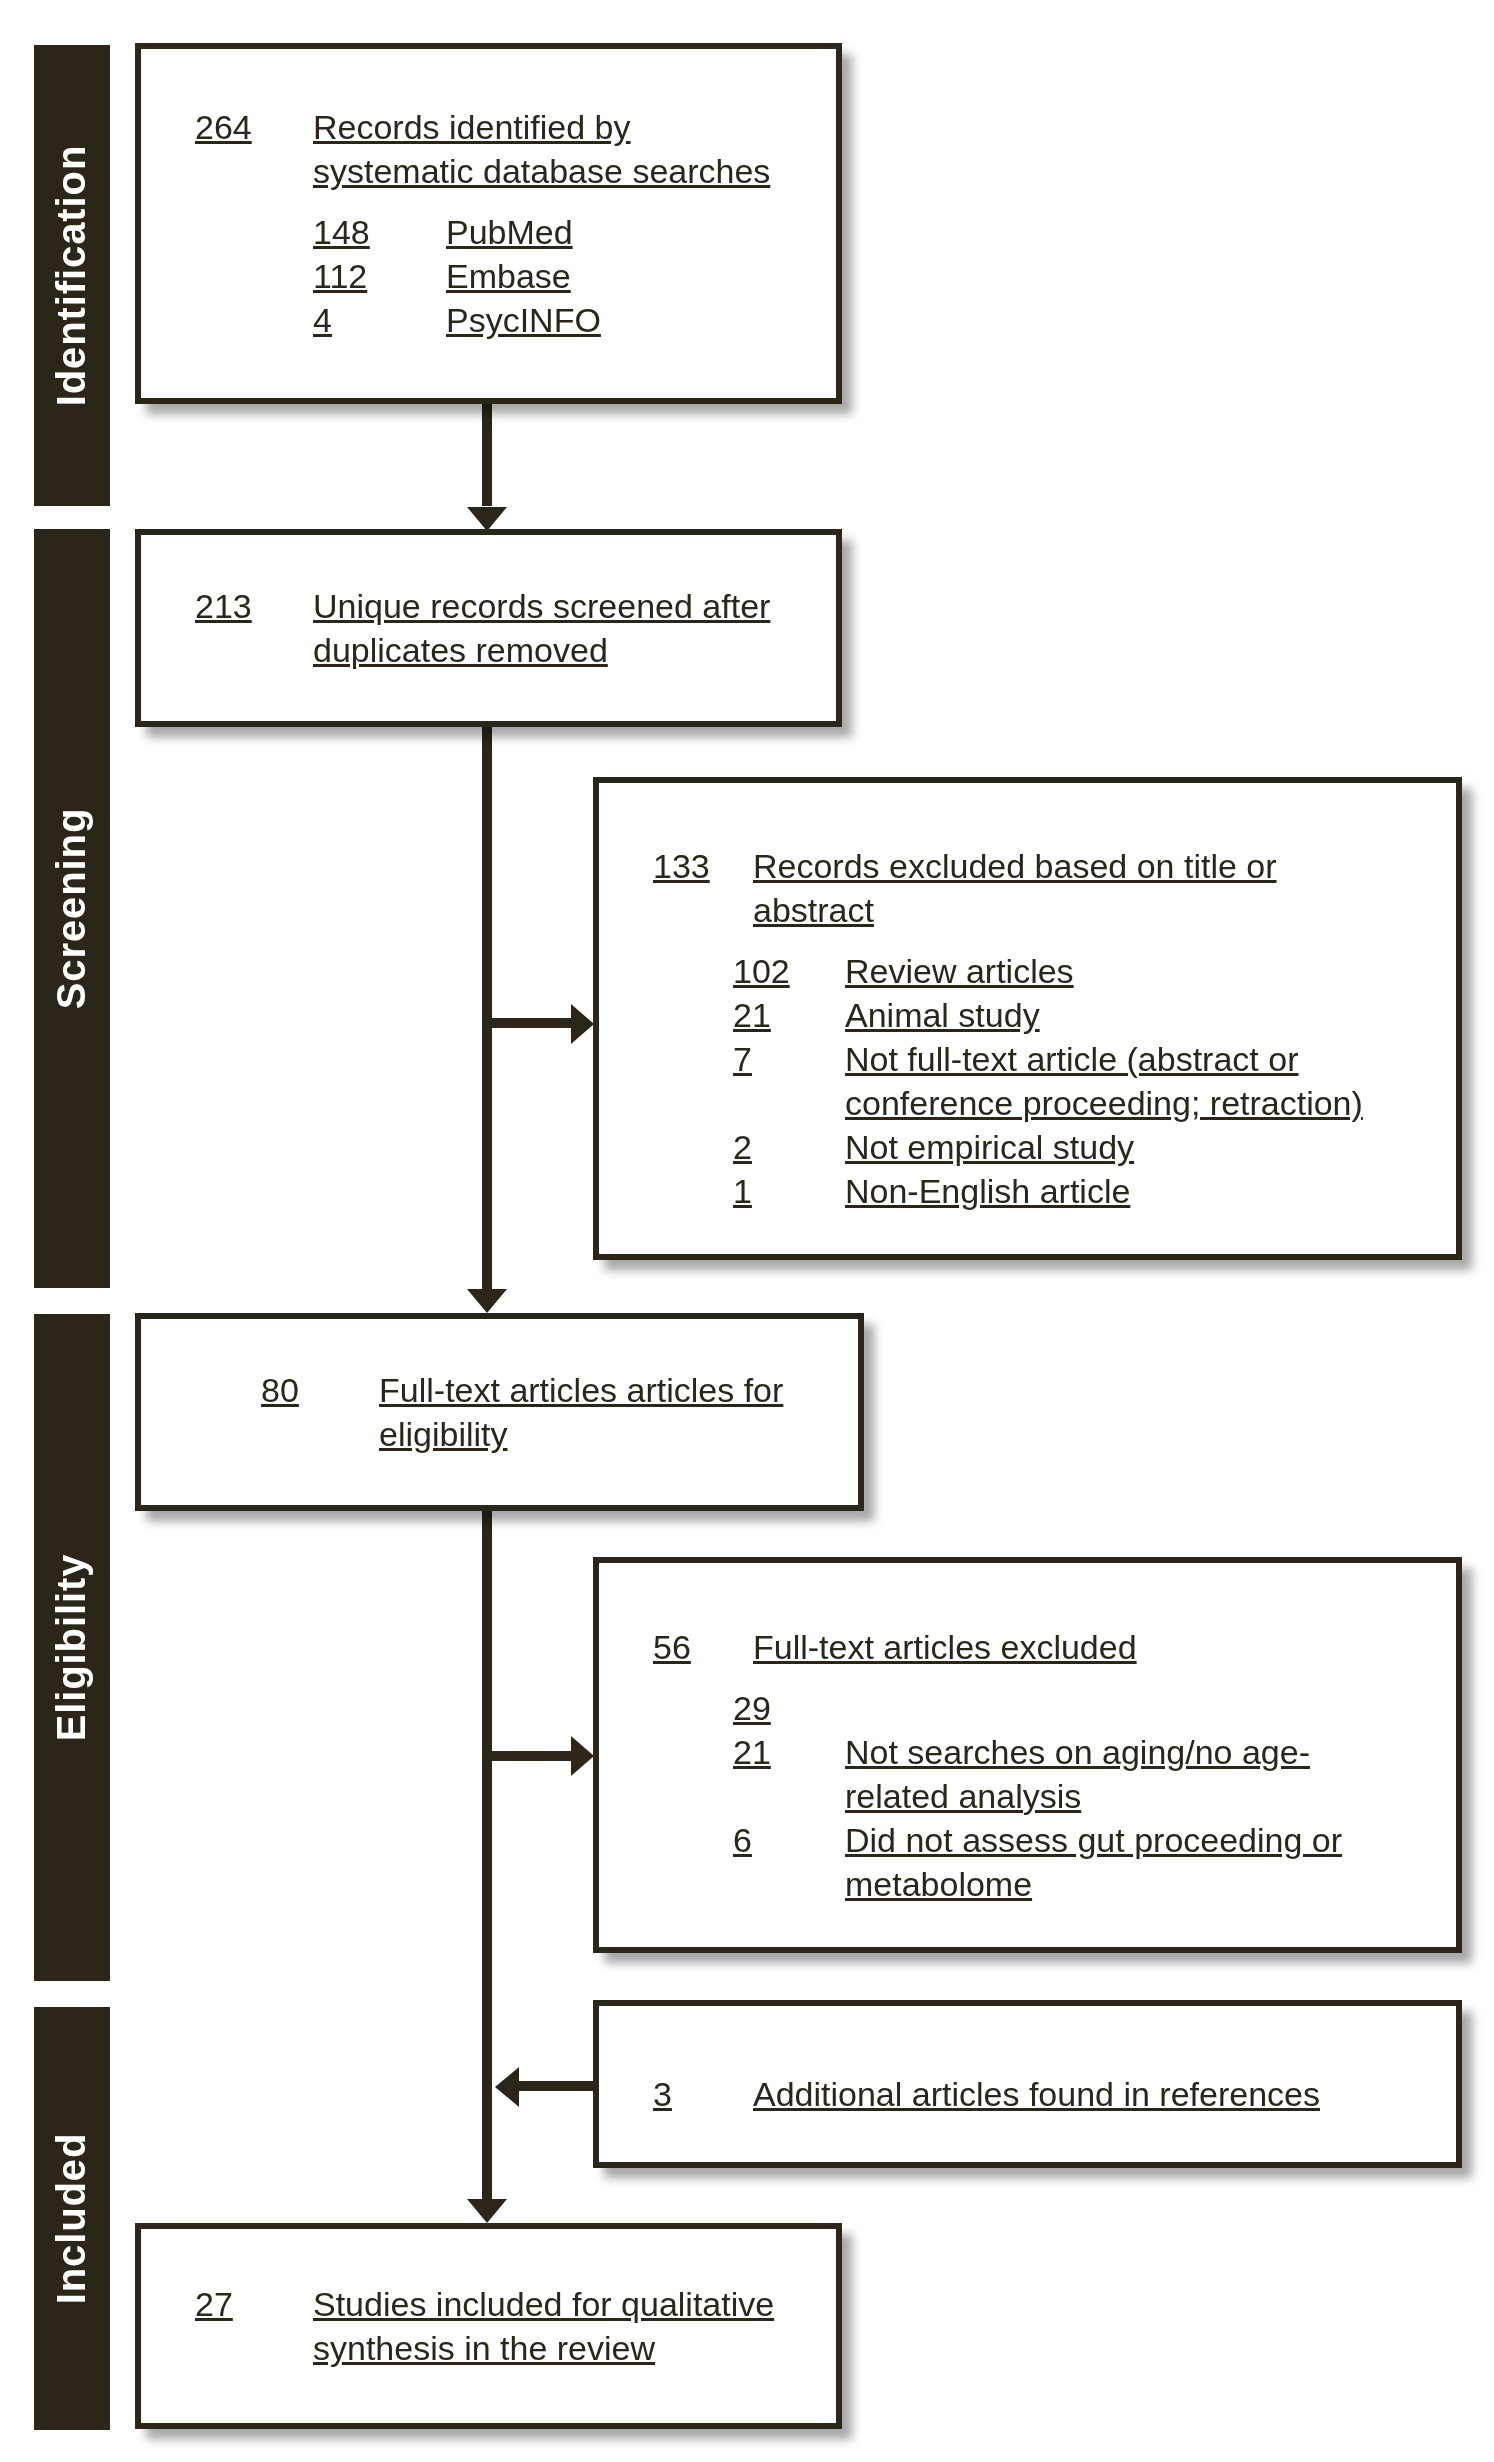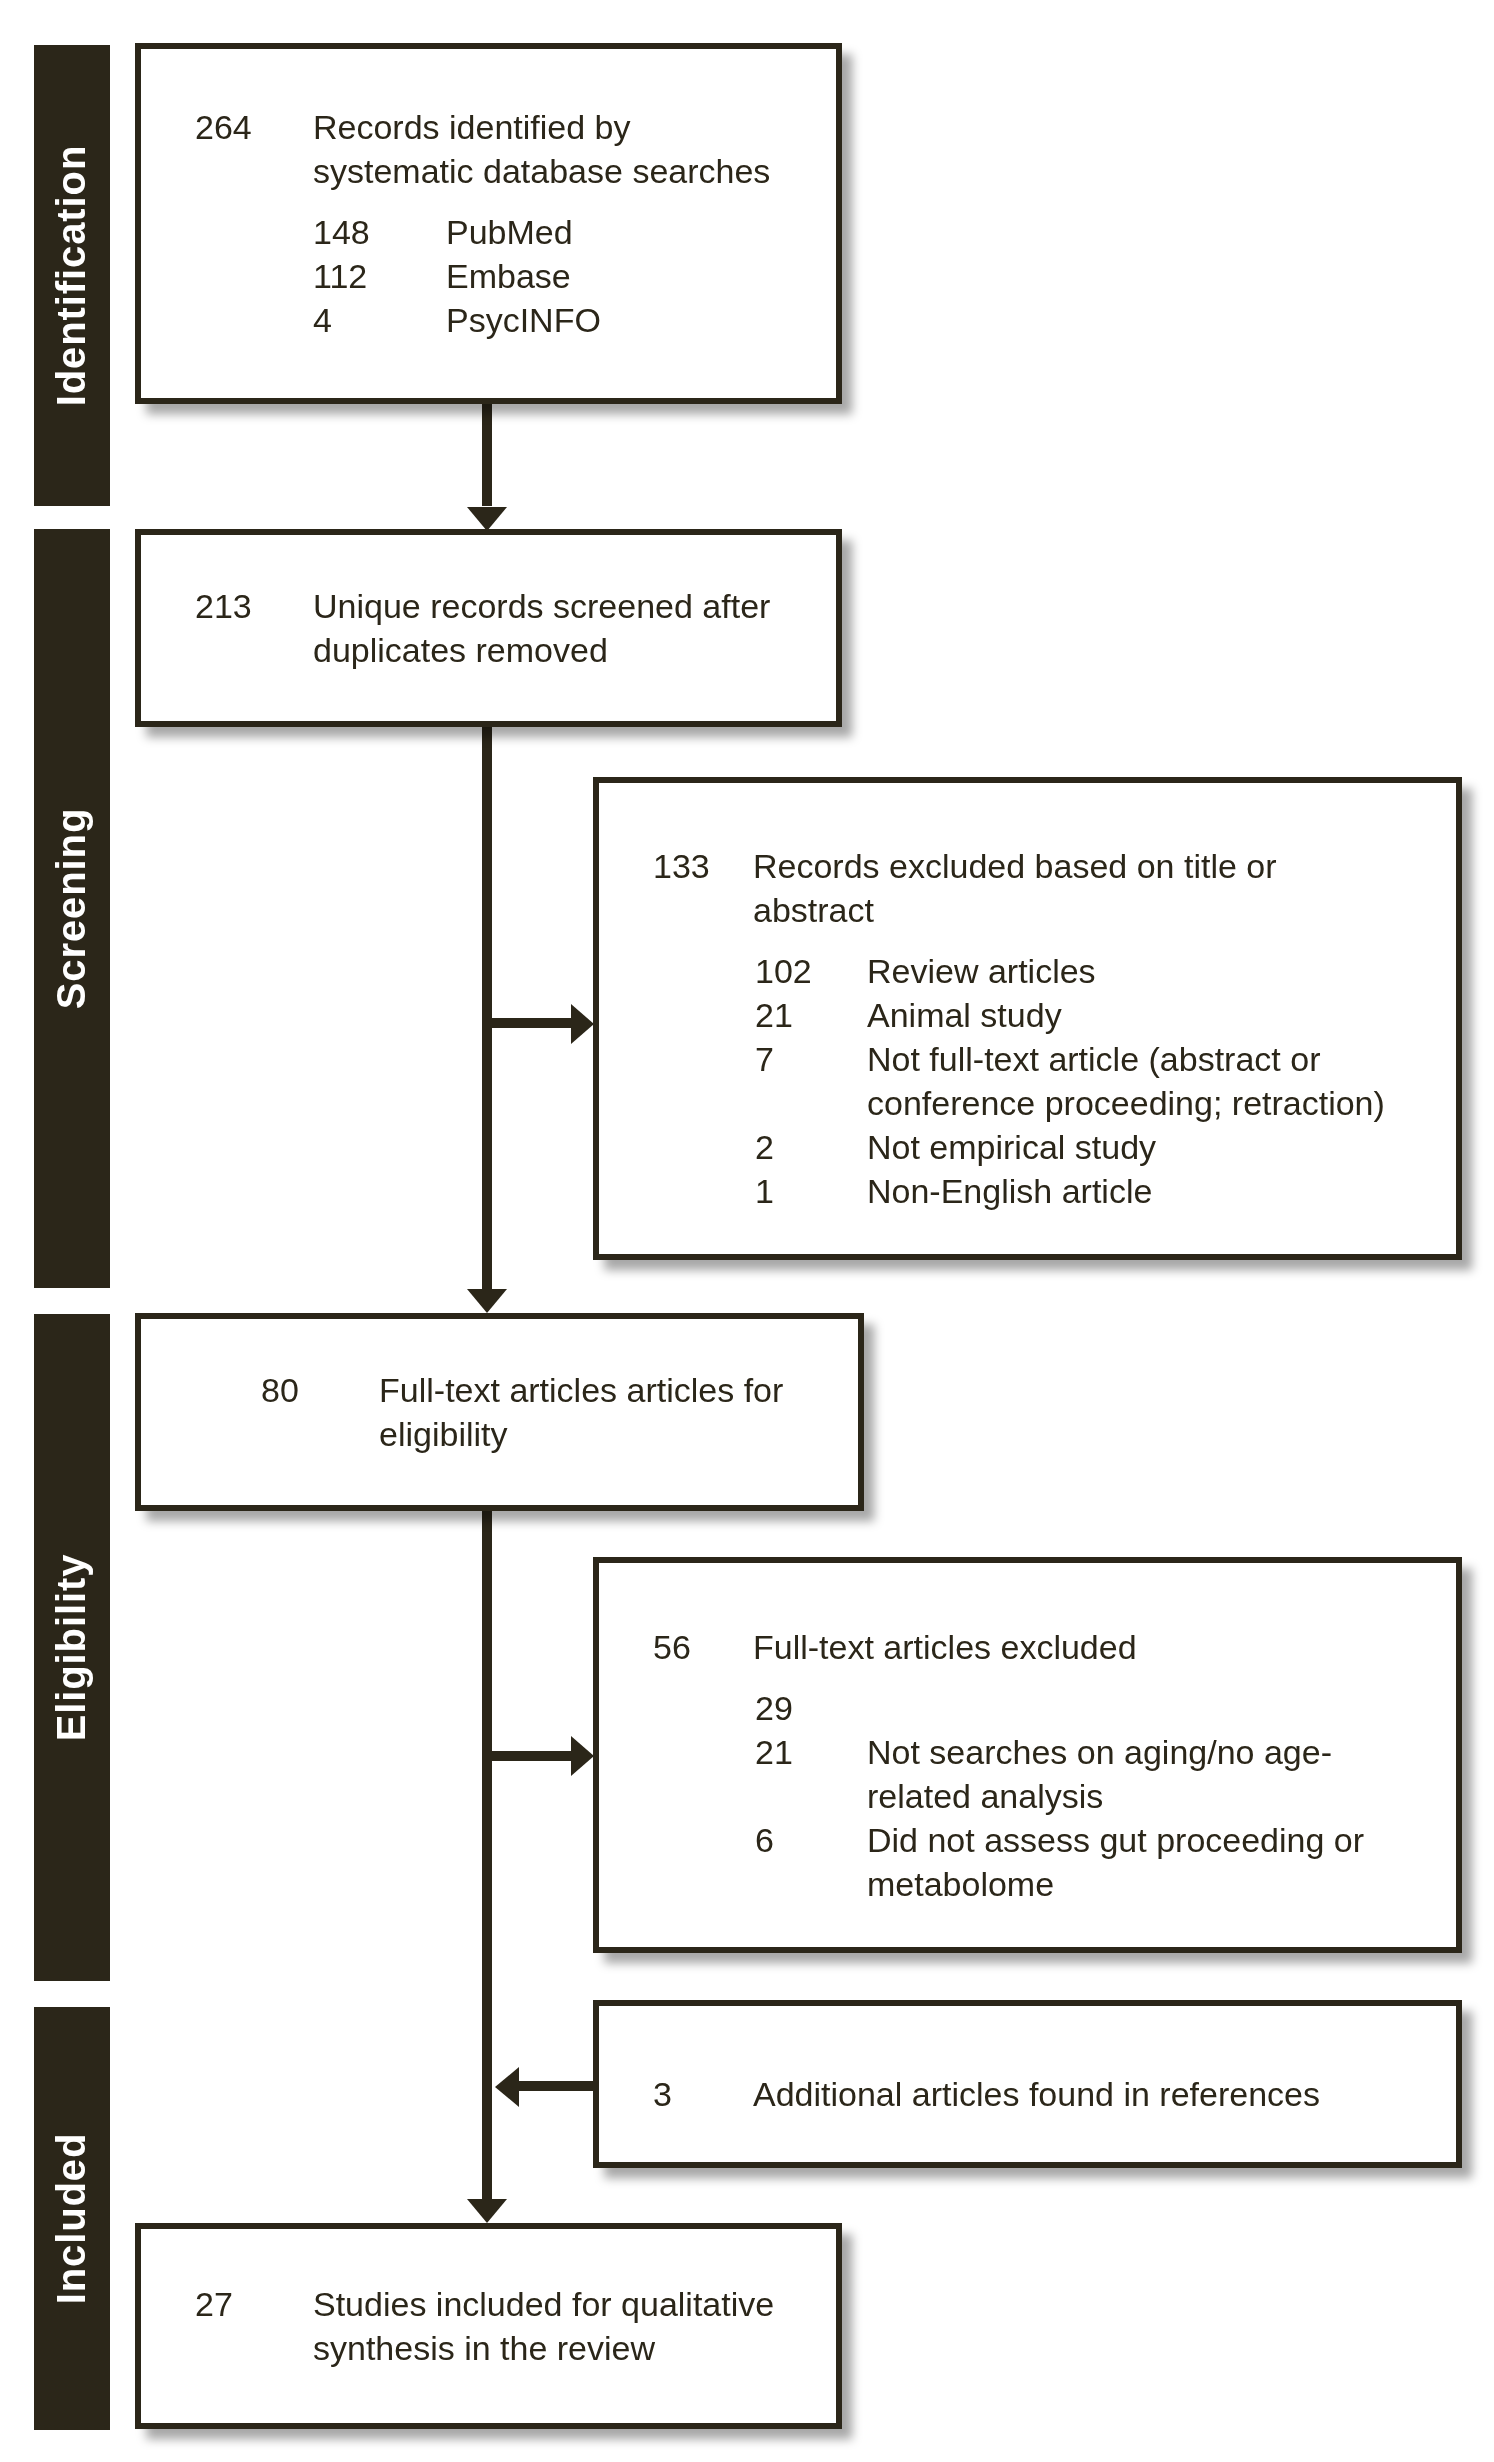--- a/index.html
+++ b/index.html
@@ -48,33 +48,34 @@
     border: 6.9px solid var(--ink);
     box-shadow: 11.2px 11.2px 9.5px rgba(0, 0, 0, 0.35);
     display: flex;
     flex-direction: column;
     justify-content: center;
     font-size: 34px;
     line-height: 44px;
     color: var(--ink);
     padding-left: 54px;
     padding-right: 8.6px;
+    text-decoration: underline;
   }
   .row {
     display: grid;
   }
   .row .num  { white-space: pre; }
   .row .txt  { white-space: pre; }
 
   
   .box-left  .row.main { grid-template-columns: 118px 1fr; }
   .box-left  .row.sub  { margin-left: 118px; grid-template-columns: 133px 1fr; }
   
   .box-right .row.main { grid-template-columns: 100px 1fr; margin-top: 20px; }
-  .box-right .row.sub  { margin-left: 102px; grid-template-columns: 112px 1fr; }
+  .box-right .row.sub  { margin-left: 80px; grid-template-columns: 112px 1fr; }
 
   .gap { height: 17px; }
 
   #box-identified { left: 135px; top: 43px;   width: 707px;  height: 361px; }
   #box-screened   { left: 135px; top: 529px;  width: 707px;  height: 198px; }
   #box-excl-title { left: 593px; top: 777px;  width: 869px; height: 483px; }
   #box-assessed   { left: 135px; top: 1313px; width: 729px;  height: 198px; align-items: center; }
   #box-excl-full  { left: 593px; top: 1557px; width: 869px; height: 396px; }
   #box-additional { left: 593px; top: 2000px; width: 869px; height: 168px; }
   #box-included   { left: 135px; top: 2223px; width: 707px;  height: 206px; }

